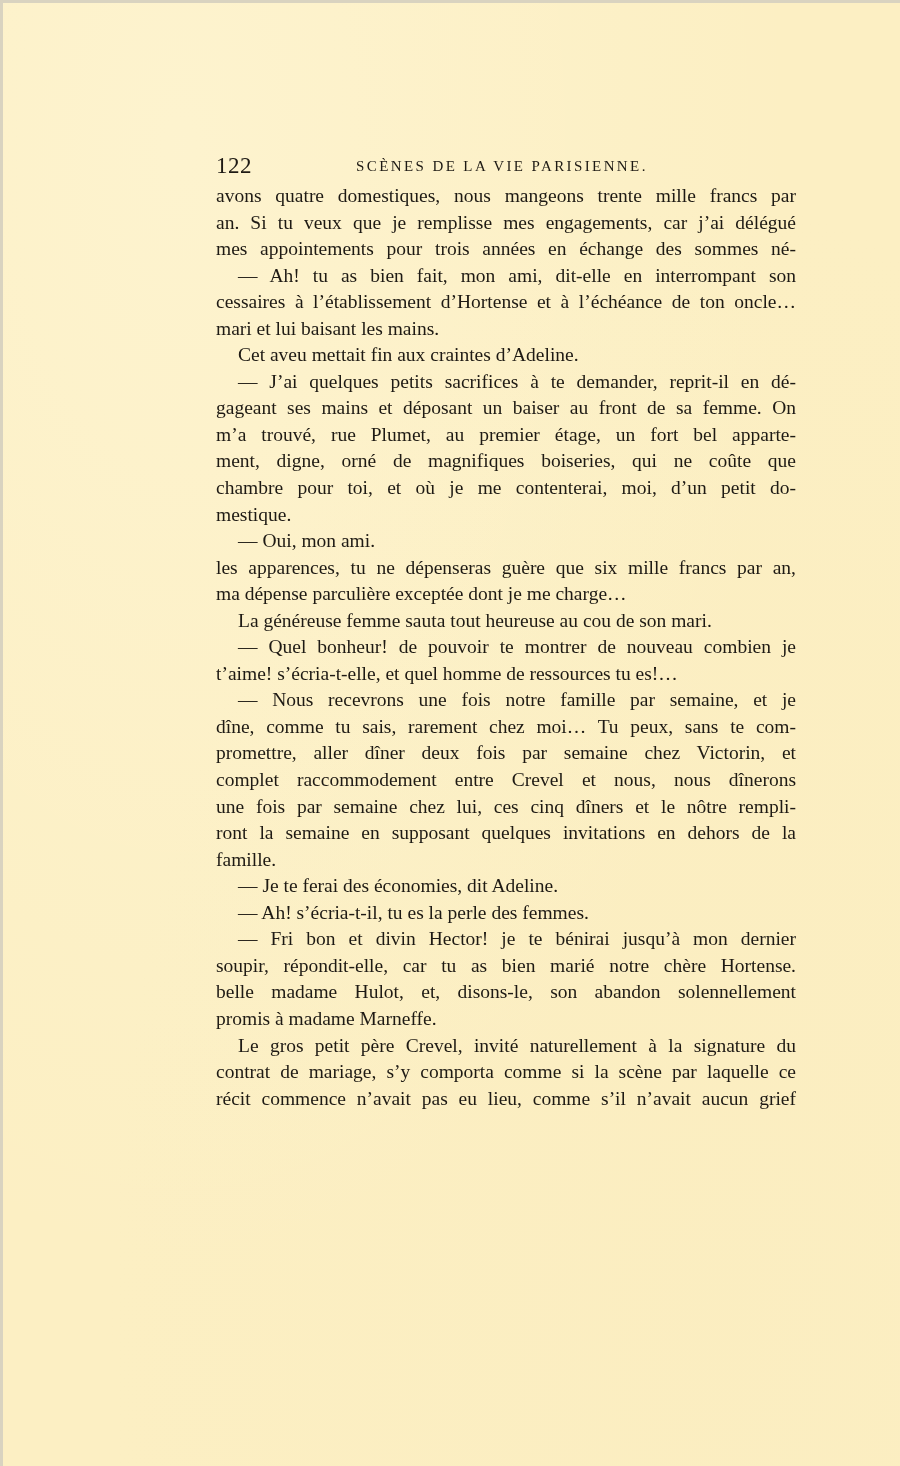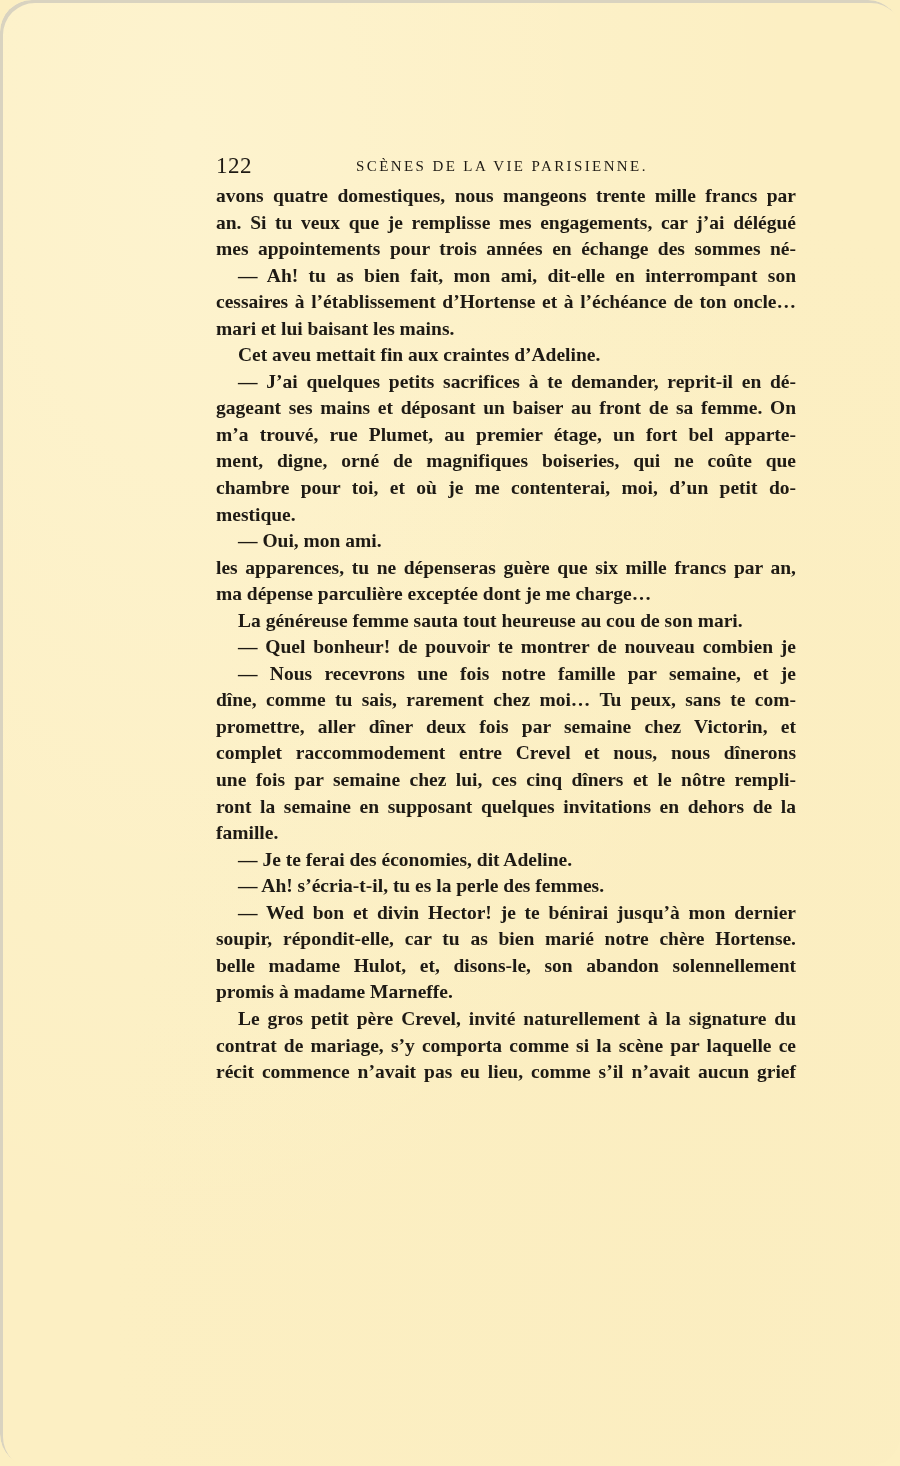--- a/index.html
+++ b/index.html
@@ -17,21 +17,20 @@
   }
   .page {
     position: absolute;
     left: 0; top: 0;
     width: 900px; height: 1466px;
     background:
       radial-gradient(ellipse at 20% 10%, rgba(255,248,220,0.45), rgba(255,248,220,0) 60%),
       radial-gradient(ellipse at 80% 90%, rgba(250,236,190,0.5), rgba(250,236,190,0) 60%),
       #fcefc3;
     box-shadow: inset 3px 3px 0 0 #d9d3c0;
-    border-radius: 32px;
   }
   .running-head {
     position: absolute;
     left: 216px;
     top: 153px;
     width: 580px;
     height: 26px;
   }
   .page-number {
     position: absolute;
@@ -48,21 +47,20 @@
     font-size: 15px;
     letter-spacing: 2.4px;
     line-height: 20px;
     white-space: nowrap;
   }
   .text-block {
     position: absolute;
     left: 216px;
     top: 183px;
     width: 580px;
-    font-weight: bold;
   }
   .line {
     display: block;
     height: 26.55px;
     line-height: 26px;
     font-size: 19.5px;
     white-space: nowrap;
     text-align: justify;
     text-align-last: justify;
   }
@@ -95,30 +93,31 @@
     <span class="line">gageant ses mains et déposant un baiser au front de sa femme. On</span>
     <span class="line">m’a trouvé, rue Plumet, au premier étage, un fort bel apparte-</span>
     <span class="line">ment, digne, orné de magnifiques boiseries, qui ne coûte que</span>
     <span class="line">chambre pour toi, et où je me contenterai, moi, d’un petit do-</span>
     <span class="line last">mestique.</span>
     <span class="line indent last">— Oui, mon ami.</span>
     <span class="line">les apparences, tu ne dépenseras guère que six mille francs par an,</span>
     <span class="line last">ma dépense parculière exceptée dont je me charge…</span>
     <span class="line indent last">La généreuse femme sauta tout heureuse au cou de son mari.</span>
     <span class="line indent">— Quel bonheur! de pouvoir te montrer de nouveau combien je</span>
+    <span class="line last">t’aime! s’écria-t-elle, et quel homme de ressources tu es!…</span>
     <span class="line indent">— Nous recevrons une fois notre famille par semaine, et je</span>
     <span class="line">dîne, comme tu sais, rarement chez moi… Tu peux, sans te com-</span>
     <span class="line">promettre, aller dîner deux fois par semaine chez Victorin, et</span>
     <span class="line">complet raccommodement entre Crevel et nous, nous dînerons</span>
     <span class="line">une fois par semaine chez lui, ces cinq dîners et le nôtre rempli-</span>
     <span class="line">ront la semaine en supposant quelques invitations en dehors de la</span>
     <span class="line last">famille.</span>
     <span class="line indent last">— Je te ferai des économies, dit Adeline.</span>
     <span class="line indent last">— Ah! s’écria-t-il, tu es la perle des femmes.</span>
-    <span class="line indent">— Wed bon et divin Hector! je te bénirai jusqu’à mon dernier</span>
+    <span class="line indent">— Fri bon et divin Hector! je te bénirai jusqu’à mon dernier</span>
     <span class="line">soupir, répondit-elle, car tu as bien marié notre chère Hortense.</span>
     <span class="line">belle madame Hulot, et, disons-le, son abandon solennellement</span>
     <span class="line last">promis à madame Marneffe.</span>
     <span class="line indent">Le gros petit père Crevel, invité naturellement à la signature du</span>
     <span class="line">contrat de mariage, s’y comporta comme si la scène par laquelle ce</span>
     <span class="line">récit commence n’avait pas eu lieu, comme s’il n’avait aucun grief</span>
   </div>
 
 </div>
 

